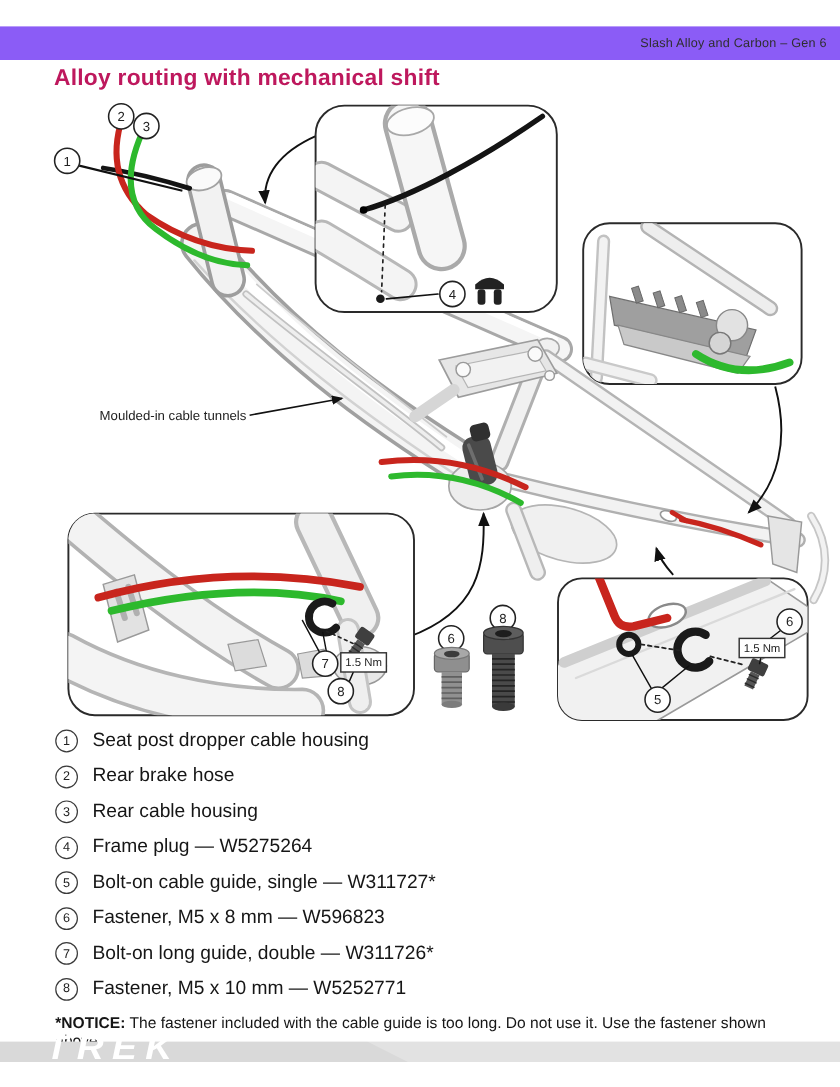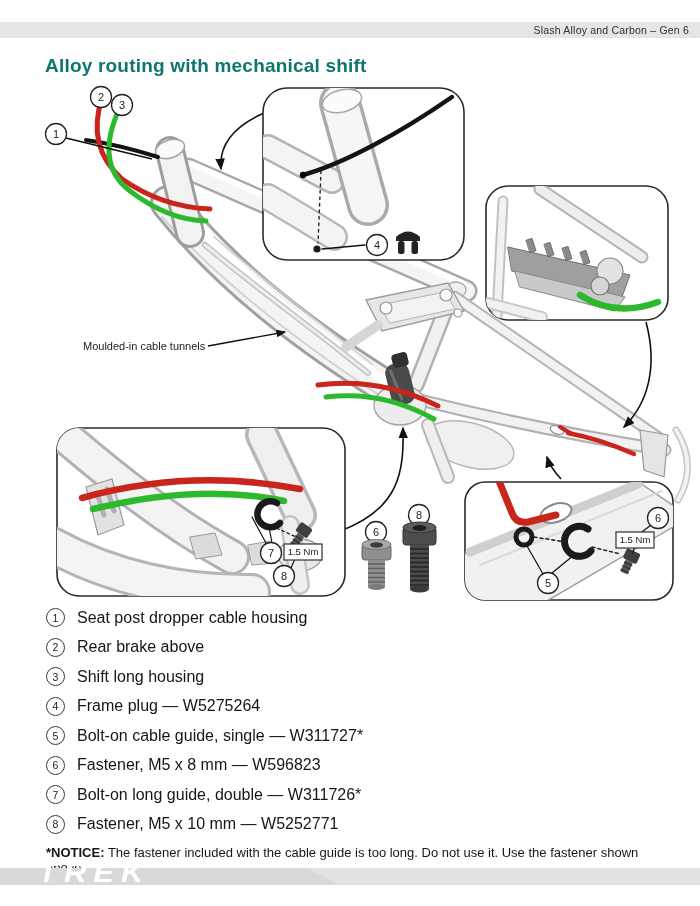--- a/index.html
+++ b/index.html
@@ -1,22 +1,22 @@
 <!DOCTYPE html>
 <html><head>
 <meta charset="utf-8">
 <style>
   html,body{margin:0;padding:0;background:#fff;}
   .page{position:relative;width:700px;height:906px;background:#ffffff;overflow:hidden;
         font-family:"Liberation Sans","DejaVu Sans",sans-serif;color:#1a1a1a;}
-  .header-bar{position:absolute;top:22px;left:0;width:700px;height:16px;background:#e5e5e5;
+  .header-bar{position:absolute;top:22px;left:0;width:700px;height:28px;background:#8b5cf6;
         display:flex;justify-content:flex-end;align-items:center;padding-right:11px;
         box-sizing:border-box;}
   .header-text{font-size:10.5px;color:#2e2e2e;letter-spacing:.2px;}
-  .page-title{position:absolute;top:55px;left:45px;font-size:19px;font-weight:700;color:#0f766e;letter-spacing:.2px;}
+  .page-title{position:absolute;top:55px;left:45px;font-size:19px;font-weight:700;color:#be185d;letter-spacing:.2px;}
   .diagram{position:absolute;top:85px;left:0;width:700px;height:520px;}
   .legend{position:absolute;top:603px;left:46px;}
   .legend-row{display:flex;align-items:center;height:29.5px;}
   .legend-num{width:19px;height:19px;border:1.3px solid #3a3a3a;border-radius:50%;
         display:flex;align-items:center;justify-content:center;font-size:10.5px;color:#222;
         box-sizing:border-box;flex:none;}
   .legend-label{margin-left:12px;font-size:16px;color:#161616;}
   .notice{position:absolute;top:845px;left:46px;width:620px;font-size:13px;color:#161616;}
   .notice-prefix{font-weight:700;}
   .footer-bar{position:absolute;top:868px;left:0;width:700px;height:17px;background:#e2e2e2;padding-left:48px;}
@@ -286,25 +286,25 @@
     </svg>
   </div>
 
   <div class="legend">
     <div class="legend-row">
       <span class="legend-num">1</span>
       <span class="legend-label">Seat post dropper cable housing</span>
     </div>
     <div class="legend-row">
       <span class="legend-num">2</span>
-      <span class="legend-label">Rear brake above</span>
+      <span class="legend-label">Rear brake hose</span>
     </div>
     <div class="legend-row">
       <span class="legend-num">3</span>
-      <span class="legend-label">Shift long housing</span>
+      <span class="legend-label">Rear cable housing</span>
     </div>
     <div class="legend-row">
       <span class="legend-num">4</span>
       <span class="legend-label">Frame plug — W5275264</span>
     </div>
     <div class="legend-row">
       <span class="legend-num">5</span>
       <span class="legend-label">Bolt-on cable guide, single — W311727*</span>
     </div>
     <div class="legend-row">

